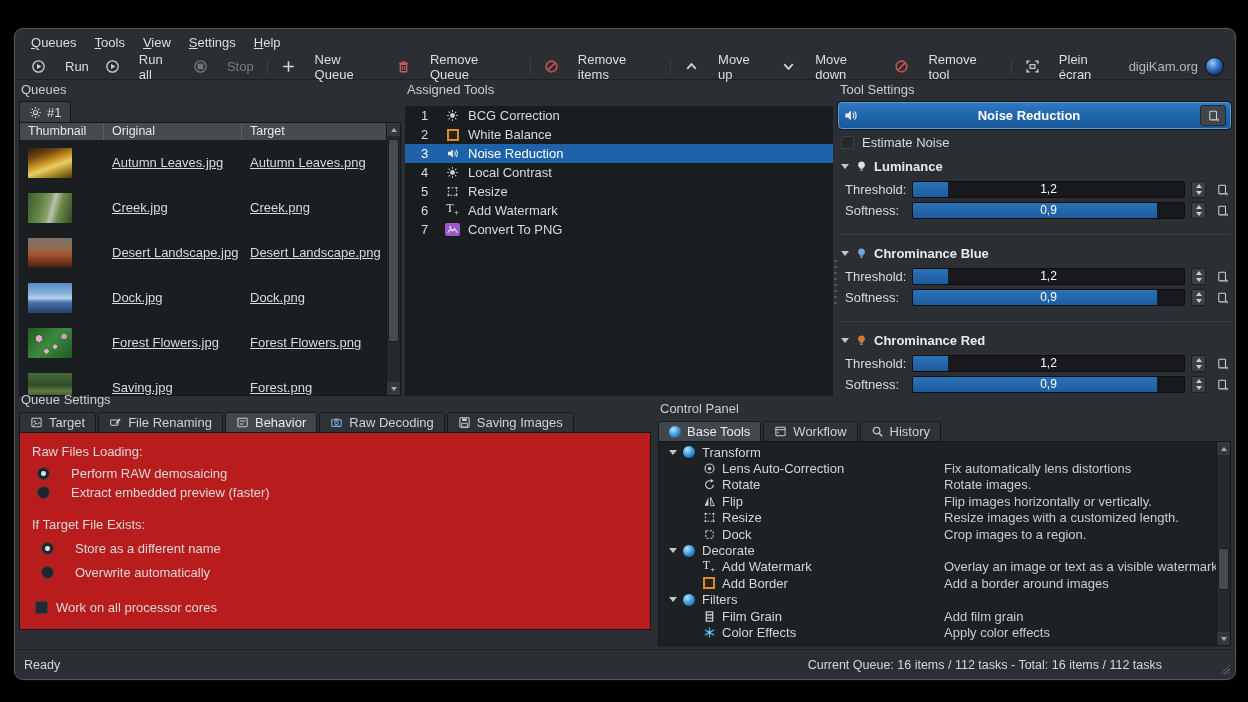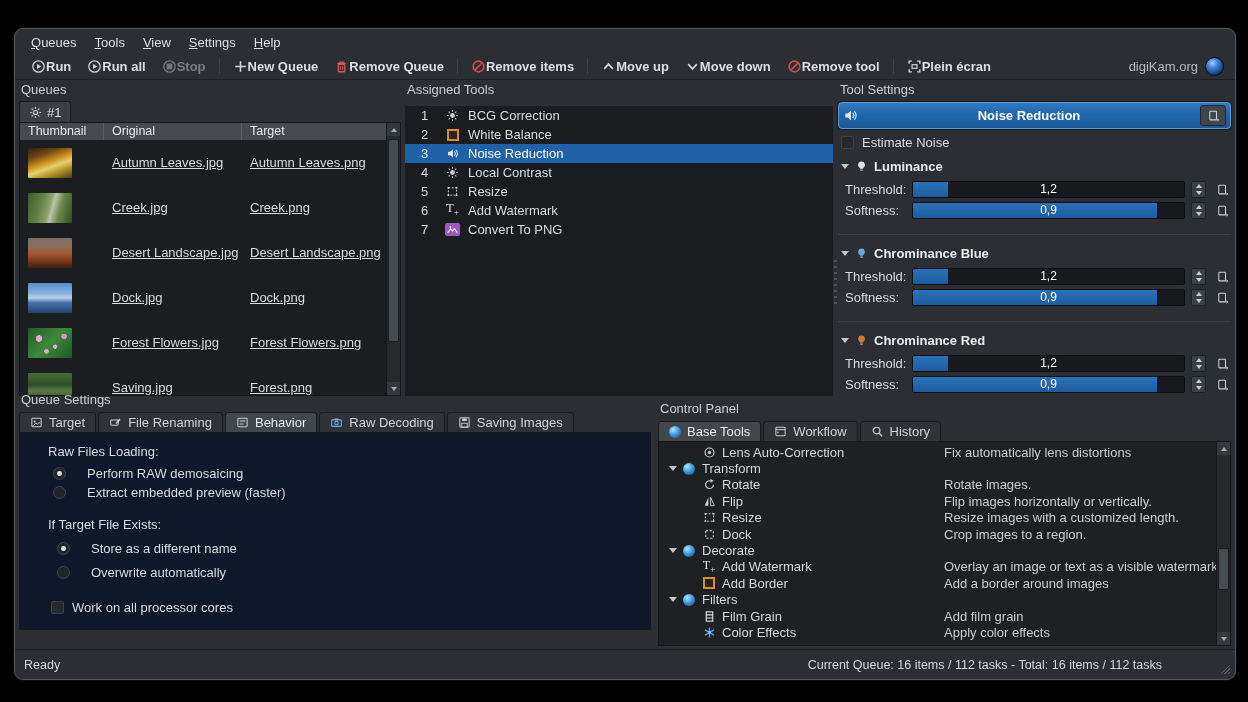--- a/index.html
+++ b/index.html
@@ -7,21 +7,21 @@
          font-family:"Liberation Sans","DejaVu Sans",sans-serif;-webkit-font-smoothing:antialiased;}
   .window{position:absolute;left:14px;top:28px;width:1220px;height:650px;background:#2b2f33;
           border:1px solid #54585c;border-radius:9px;overflow:hidden;box-shadow:0 0 0 1px #0a0a0a;}
   
   .menubar{display:flex;align-items:center;gap:2px;height:23px;padding:2px 8px 0;}
   .menu-item{color:#dcdfe1;font-size:13px;padding:1px 8px;border-radius:3px;cursor:default;}
   .mn{text-decoration:underline;}
   .toolbar{display:flex;align-items:center;justify-content:space-between;height:25px;
            padding:0 8px;border-bottom:1px solid #1e2124;}
   .tb-left{display:flex;align-items:center;height:100%;}
-  .tb-btn{display:flex;align-items:center;gap:0;color:#dcdfe1;font-size:13px;padding:0 8px;height:21px;border-radius:3px;font-weight:bold;}
+  .tb-btn{display:flex;align-items:center;gap:19px;color:#dcdfe1;font-size:13px;padding:0 8px;height:21px;border-radius:3px;}
   .tb-btn.disabled{color:#787c80;}
   .tb-btn.disabled svg *{stroke:#74787c !important;fill:none;}
   .tb-btn.disabled svg rect{fill:#74787c !important;}
   .tb-sep{width:1px;height:15px;background:#3e4246;margin:0 5px;}
   .tb-right{display:flex;align-items:center;gap:7px;color:#b5b9bc;font-size:13px;padding-right:3px;}
   .globe{width:17px;height:17px;border-radius:50%;display:inline-block;border:1px solid #0c0f14;
          background:radial-gradient(circle at 38% 30%,#a6cdf5 0%,#4a86d8 30%,#1d4a8c 64%,#0a1830 100%);}
   .icon{display:inline-flex;align-items:center;justify-content:center;}
   .icon svg{width:15px;height:15px;display:block;}
   .icon.small svg{width:13px;height:13px;}
@@ -100,22 +100,22 @@
         display:flex;flex-direction:column;align-items:center;justify-content:center;gap:3px;box-sizing:border-box;}
   .spin-up{width:0;height:0;border-left:3.5px solid transparent;border-right:3.5px solid transparent;border-bottom:4px solid #c9cdd0;}
   .spin-dn{width:0;height:0;border-left:3.5px solid transparent;border-right:3.5px solid transparent;border-top:4px solid #c9cdd0;}
   .reset-btn{width:18px;display:flex;justify-content:center;margin-left:3px;}
   
   .tabbar{display:flex;gap:2px;height:21px;margin-top:3px;}
   .tab{display:flex;align-items:center;gap:6px;background:#2f3337;border:1px solid #17191b;
        border-radius:3px 3px 0 0;padding:0 10px;font-size:13px;color:#cfd2d5;box-sizing:border-box;}
   .tab.active{background:#42474b;color:#e9ebec;}
   
-  .qs-frame{position:absolute;left:0;right:0;top:40px;bottom:0;background:#0f172a;border:1px solid #16181a;
-            padding:9px 28px;box-sizing:border-box;font-size:13px;color:#d8dbdd;}
+  .qs-frame{position:absolute;left:0;right:0;top:40px;bottom:0;background:#b91c1c;border:1px solid #16181a;
+            padding:9px 12px;box-sizing:border-box;font-size:13px;color:#d8dbdd;}
   .qs-heading{margin:2px 0 7px;}
   .qs-group2 .qs-heading{margin-top:17px;}
   .opt-row{display:flex;align-items:center;gap:21px;margin:4px 0 4px 5px;}
   .qs-group2 .opt-row{margin:9px 0 9px 9px;}
   .radio{width:13px;height:13px;border-radius:50%;background:#202327;border:1px solid #43474b;position:relative;box-sizing:border-box;}
   .radio.sel::after{content:"";position:absolute;left:3.2px;top:3.2px;width:4.6px;height:4.6px;border-radius:50%;background:#dde0e2;}
   .qs-checkline{margin:20px 0 0 3px;}
   
   .cp-frame{position:absolute;left:0;right:0;top:40px;bottom:0;background:#1e2124;border:1px solid #141618;overflow:hidden;}
   .tree{position:absolute;left:2px;top:2px;right:14px;bottom:0;overflow:hidden;}
@@ -696,38 +696,38 @@
                 <svg viewBox="0 0 14 14">
                   <circle cx="6" cy="6" r="3.6" fill="none" stroke="#c9cdd0" stroke-width="1.3"></circle>
                   <path d="M8.8 8.8L12 12" stroke="#c9cdd0" stroke-width="1.5"></path>
                 </svg>
               </span>
               <span>History</span>
             </div>
           </div>
         <div class="cp-frame">
           <div class="tree" id="cp-tree">
+              <div class="tree-row lvl0">
+                <span class="tree-arrow">
+                  <span class="tri-down"></span>
+                </span>
+                <span class="icon small">
+                  <span class="sphere"></span>
+                </span>
+                <span>Transform</span>
+              </div>
               <div class="tree-row lvl1">
                 <span class="icon small">
                   <svg viewBox="0 0 14 14">
                     <circle cx="7" cy="7" r="4.8" fill="none" stroke="#c9cdd0" stroke-width="1.2"></circle>
                     <circle cx="7" cy="7" r="1.8" fill="#c9cdd0"></circle>
                   </svg>
                 </span>
                 <span>Lens Auto-Correction</span>
                 <span class="tr-desc">Fix automatically lens distortions</span>
-              </div>
-              <div class="tree-row lvl0">
-                <span class="tree-arrow">
-                  <span class="tri-down"></span>
-                </span>
-                <span class="icon small">
-                  <span class="sphere"></span>
-                </span>
-                <span>Transform</span>
               </div>
               <div class="tree-row lvl1">
                 <span class="icon small">
                   <svg viewBox="0 0 14 14">
                     <path d="M11.2 7.2A4.2 4.2 0 1 1 8.4 3.2" fill="none" stroke="#cfd3d6" stroke-width="1.2"></path>
                     <path d="M8 1L11.6 3L8.4 5Z" fill="#cfd3d6"></path>
                   </svg>
                 </span>
                 <span>Rotate</span>
                 <span class="tr-desc">Rotate images.</span>

